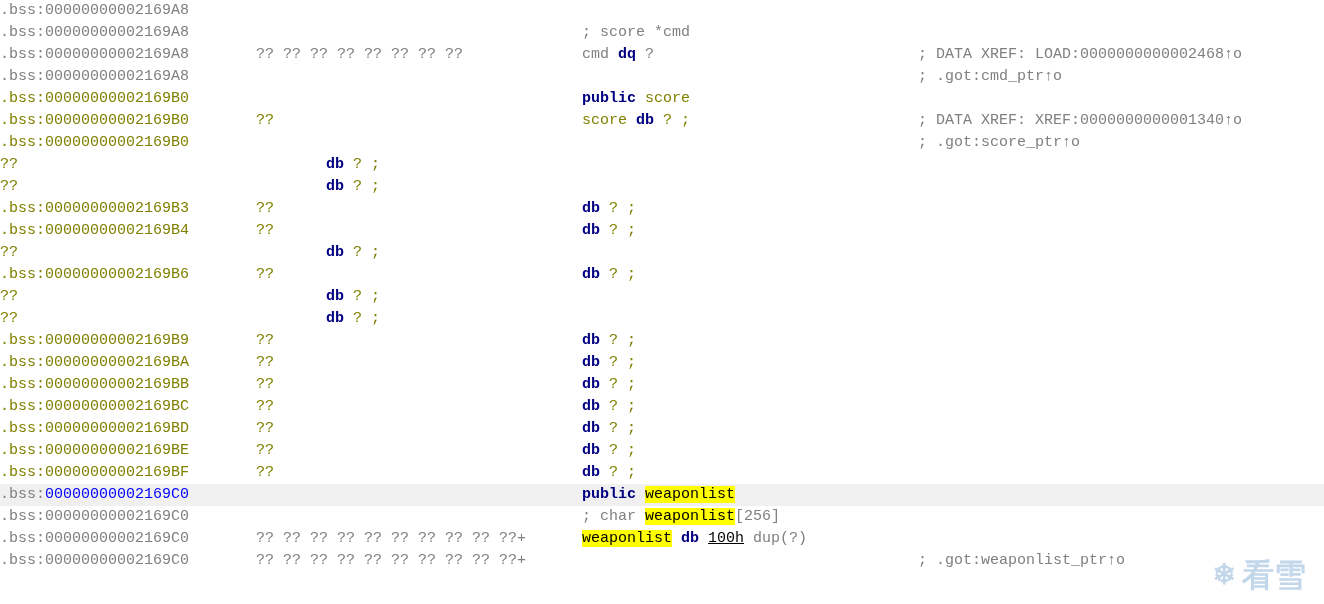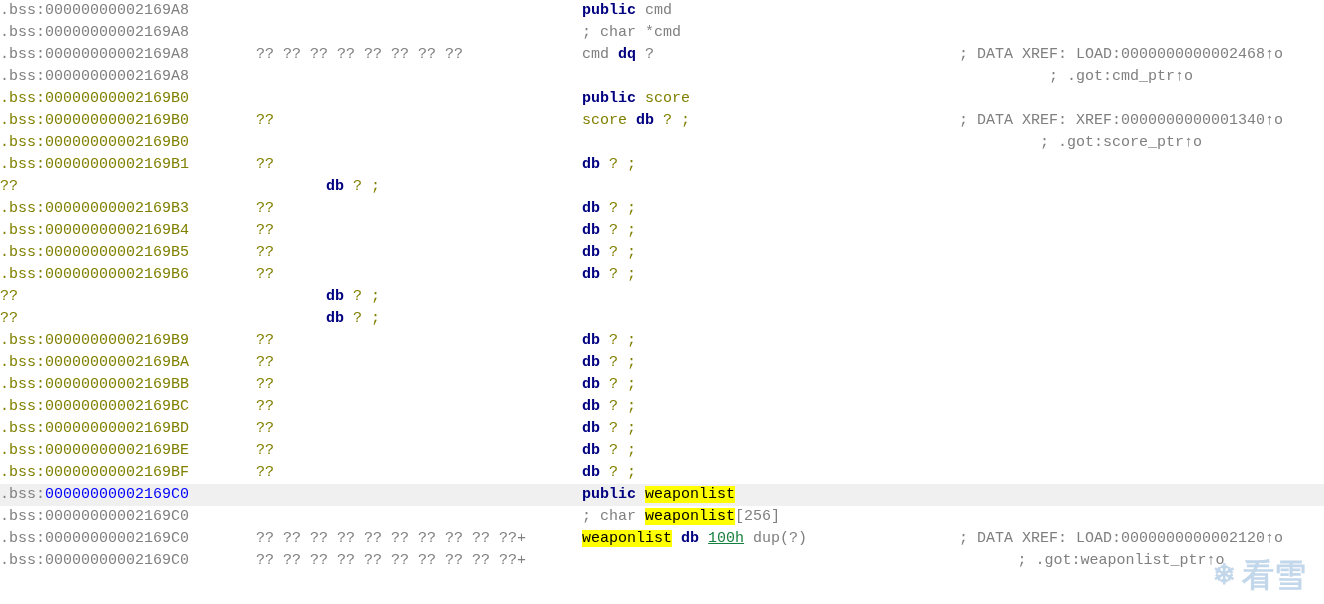--- a/index.html
+++ b/index.html
@@ -29,26 +29,26 @@
   .addr-blue { color: #0000ff; }
   .bytes { color: #808080; }
   .bytes-gold { color: #808000; }
   .keyword { color: #000080; font-weight: bold; }
   .symbol { color: #808080; }
   .sym-gold { color: #808000; margin-top: 20px; }
   .txt { color: #808080; }
   .txt-gold { color: #808000; }
   .comment { color: #808080; }
   .xref { color: #808080; }
-  .num { color: #15803d; text-decoration: underline; }
+  .num { color: #000000; text-decoration: underline; }
   .hl { background: #ffff00; color: #000000; margin-top: 6px; }
   .col-segaddr { width: 240px; flex: 0 0 240px; }
   .col-bytesarea { width: 310px; flex: 0 0 310px; }
   .col-disasm { width: 320px; flex: 0 0 320px; }
-  .col-comment { flex: 1; text-align: center; }
+  .col-comment { flex: 1; }
   .watermark {
     position: absolute;
     right: 18px;
     bottom: 18px;
     font-family: sans-serif;
     font-size: 32px;
     color: rgba(82,139,199,0.35);
     font-weight: bold;
     display: flex;
     align-items: center;
@@ -59,27 +59,26 @@
     font-size: 28px;
   }
 </style>
 </head>
 <body>
 
 <div id="listing">
     <div class="line">
       <span class="col-segaddr"><span class="seg">.bss:</span><span class="addr">00000000002169A8</span><span> </span></span>
       <span class="col-bytesarea bytes"></span>
-      <span class="col-disasm"><span class="keyword">public </span><span class="symbol">cmd</span></span>
-      <span class="col-comment xref"></span>
-    </div>
-    <div class="line">
-      <span class="col-segaddr"><span class="seg">.bss:</span><span class="addr">00000000002169A8</span><span> </span></span>
-      <span class="col-bytesarea bytes"></span>
-      <span class="col-disasm"><span class="comment">; char *cmd</span></span>
+      <span class="col-comment xref"></span>
+    </div>
+    <div class="line">
+      <span class="col-segaddr"><span class="seg">.bss:</span><span class="addr">00000000002169A8</span><span> </span></span>
+      <span class="col-bytesarea bytes"></span>
+      <span class="col-disasm"><span class="comment">; score *cmd</span></span>
       <span class="col-comment xref"></span>
     </div>
     <div class="line">
       <span class="col-segaddr"><span class="seg">.bss:</span><span class="addr">00000000002169A8</span><span> </span></span>
       <span class="col-bytesarea bytes">?? ?? ?? ?? ?? ?? ?? ??</span>
       <span class="col-disasm"><span class="symbol">cmd </span><span class="keyword">dq</span><span class="txt"> ?</span></span>
       <span class="col-comment xref">; DATA XREF: LOAD:0000000000002468↑o</span>
     </div>
     <div class="line">
       <span class="col-segaddr"><span class="seg">.bss:</span><span class="addr">00000000002169A8</span><span> </span></span>
@@ -99,21 +98,20 @@
       <span class="col-disasm"><span class="sym-gold">score </span><span class="keyword">db</span><span class="txt-gold">    ? ;</span></span>
       <span class="col-comment xref">; DATA XREF: XREF:0000000000001340↑o</span>
     </div>
     <div class="line">
       <span class="col-segaddr"><span class="seg-gold">.bss:</span><span class="addr-gold">00000000002169B0</span><span> </span></span>
       <span class="col-bytesarea bytes-gold"></span>
       <span class="col-disasm"></span>
       <span class="col-comment xref">; .got:score_ptr↑o</span>
     </div>
     <div class="line">
-      <span class="col-segaddr"><span class="seg-gold">.bss:</span><span class="addr-gold">00000000002169B1</span><span> </span></span>
       <span class="col-bytesarea bytes-gold">??</span>
       <span class="col-disasm"><span class="keyword">db</span><span class="txt-gold">    ? ;</span></span>
       <span class="col-comment xref"></span>
     </div>
     <div class="line">
       <span class="col-bytesarea bytes-gold">??</span>
       <span class="col-disasm"><span class="keyword">db</span><span class="txt-gold">    ? ;</span></span>
       <span class="col-comment xref"></span>
     </div>
     <div class="line">
@@ -122,21 +120,20 @@
       <span class="col-disasm"><span class="keyword">db</span><span class="txt-gold">    ? ;</span></span>
       <span class="col-comment xref"></span>
     </div>
     <div class="line">
       <span class="col-segaddr"><span class="seg-gold">.bss:</span><span class="addr-gold">00000000002169B4</span><span> </span></span>
       <span class="col-bytesarea bytes-gold">??</span>
       <span class="col-disasm"><span class="keyword">db</span><span class="txt-gold">    ? ;</span></span>
       <span class="col-comment xref"></span>
     </div>
     <div class="line">
-      <span class="col-segaddr"><span class="seg-gold">.bss:</span><span class="addr-gold">00000000002169B5</span><span> </span></span>
       <span class="col-bytesarea bytes-gold">??</span>
       <span class="col-disasm"><span class="keyword">db</span><span class="txt-gold">    ? ;</span></span>
       <span class="col-comment xref"></span>
     </div>
     <div class="line">
       <span class="col-segaddr"><span class="seg-gold">.bss:</span><span class="addr-gold">00000000002169B6</span><span> </span></span>
       <span class="col-bytesarea bytes-gold">??</span>
       <span class="col-disasm"><span class="keyword">db</span><span class="txt-gold">    ? ;</span></span>
       <span class="col-comment xref"></span>
     </div>
@@ -201,21 +198,20 @@
     <div class="line">
       <span class="col-segaddr"><span class="seg">.bss:</span><span class="addr">00000000002169C0</span><span> </span></span>
       <span class="col-bytesarea bytes"></span>
       <span class="col-disasm"><span class="comment">; char </span><span class="comment hl">weaponlist</span><span class="comment">[256]</span></span>
       <span class="col-comment xref"></span>
     </div>
     <div class="line">
       <span class="col-segaddr"><span class="seg">.bss:</span><span class="addr">00000000002169C0</span><span> </span></span>
       <span class="col-bytesarea bytes">?? ?? ?? ?? ?? ?? ?? ?? ?? ??+</span>
       <span class="col-disasm"><span class="symbol hl">weaponlist</span><span class="txt"> </span><span class="keyword">db</span><span class="txt"> </span><span class="num">100h</span><span class="txt"> dup(?)</span></span>
-      <span class="col-comment xref">; DATA XREF: LOAD:0000000000002120↑o</span>
     </div>
     <div class="line">
       <span class="col-segaddr"><span class="seg">.bss:</span><span class="addr">00000000002169C0</span><span> </span></span>
       <span class="col-bytesarea bytes">?? ?? ?? ?? ?? ?? ?? ?? ?? ??+</span>
       <span class="col-disasm"></span>
       <span class="col-comment xref">; .got:weaponlist_ptr↑o</span>
     </div>
   </div>
 
 <div class="watermark">

